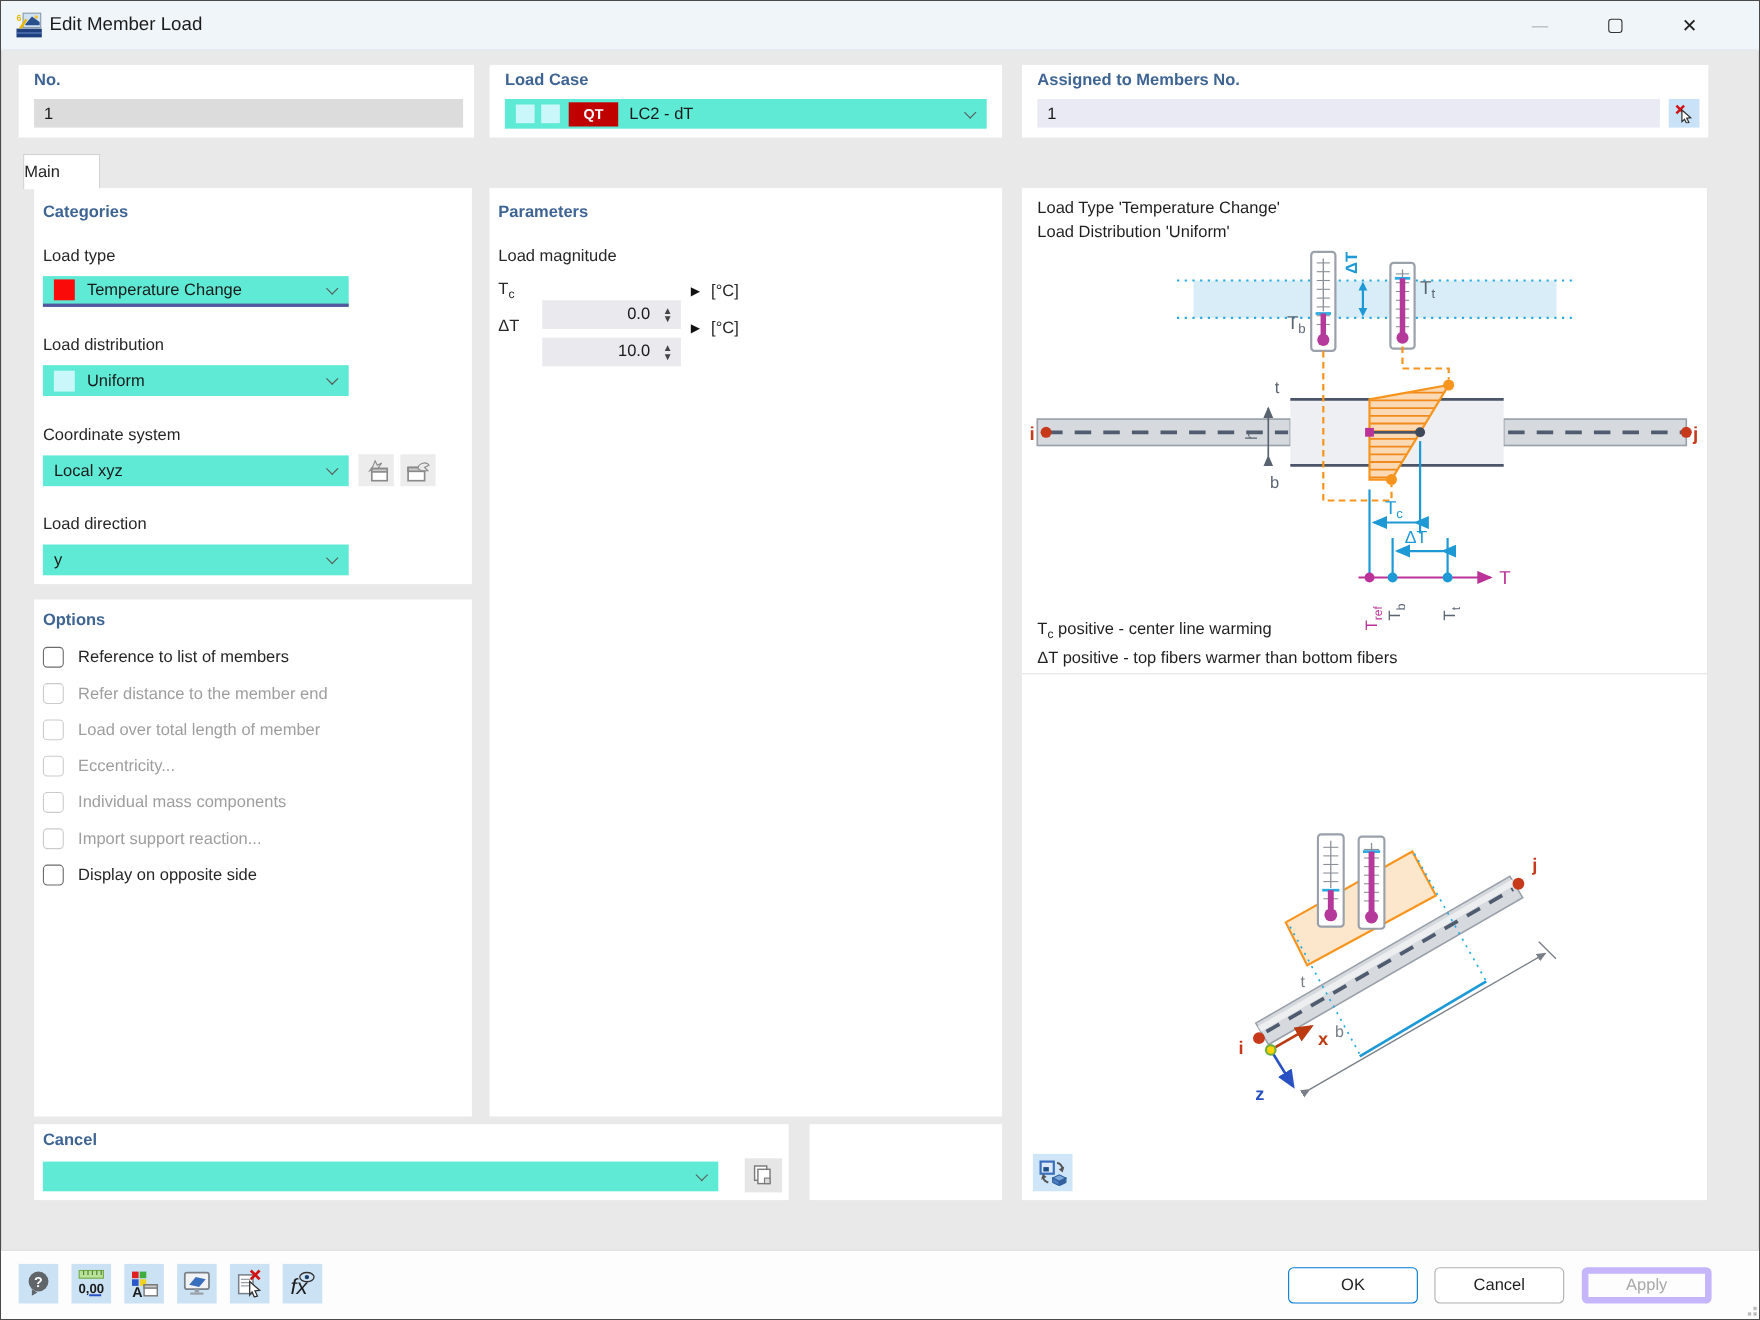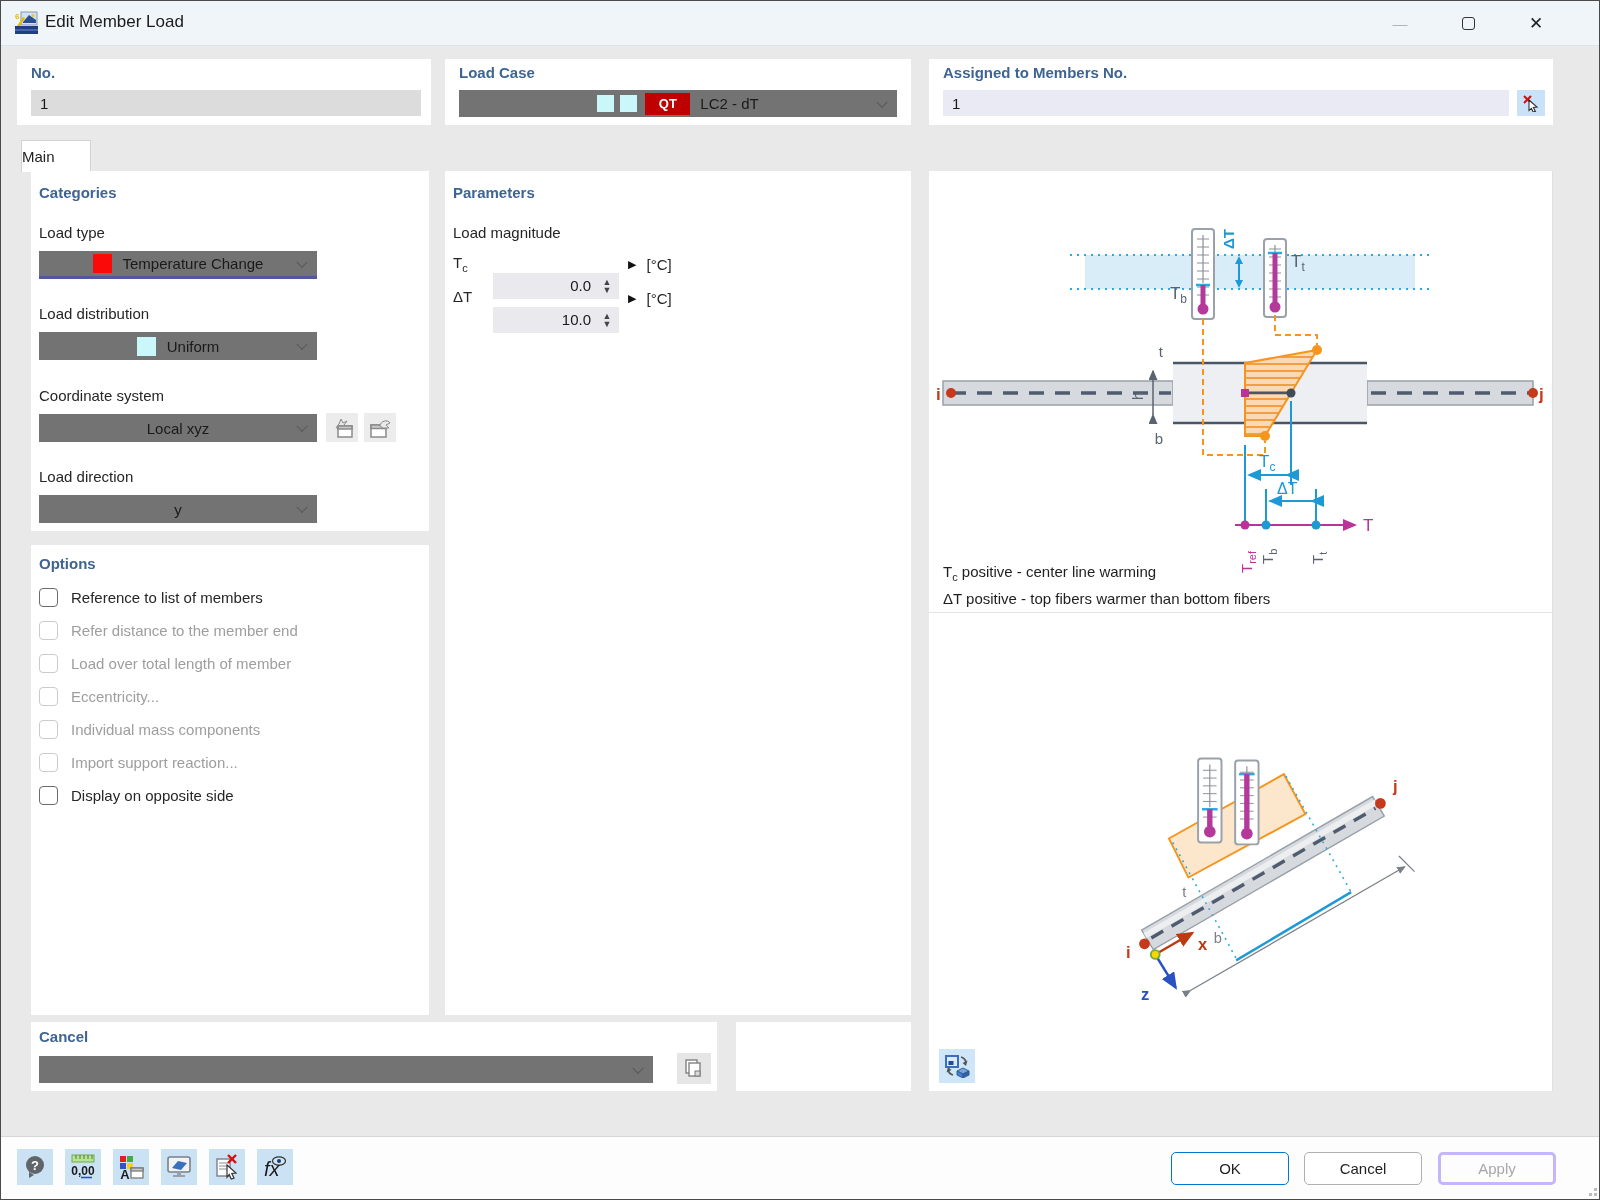--- a/index.html
+++ b/index.html
@@ -16,21 +16,21 @@
   #btn-close { right:40px; font-size:17px; color:#222; }
 
   
   .panel { position:absolute; background:#ffffff; }
   .gtitle { position:absolute; font-size:15px; font-weight:bold; color:#3e6493; }
   .flabel { position:absolute; font-size:15px; color:#262626; }
 
   
   .inp { position:absolute; background:#e9e9f1; font-size:15px; color:#1a1a1a; display:flex; align-items:center; padding:0 9px; }
   .inp.gray { background:#dcdcdc; }
-  .dd { position:absolute; background:#737373; height:28px; display:flex; align-items:center; padding:0 10px; font-size:15px; color:#1a1a1a;justify-content:center; }
+  .dd { position:absolute; background:#5eead4; height:28px; display:flex; align-items:center; padding:0 10px; font-size:15px; color:#1a1a1a; }
   .dd .chev, .chev { position:absolute; right:11px; top:50%; width:8px; height:8px; border-right:1.7px solid #5a5a5a; border-bottom:1.7px solid #5a5a5a; transform:translateY(-72%) rotate(45deg); }
   .dd.focus { border-bottom:3px solid #53589e; }
   .swatch { width:19px; height:19px; margin-right:11px; flex:0 0 auto; }
   .badge { height:22px; min-width:45px; display:flex; align-items:center; justify-content:center; color:#fff; font-weight:bold; font-size:13px; margin-right:10px; }
 
   
   .optrow { display:flex; align-items:center; gap:13px; height:19px; margin-bottom:14px; }
   .cb { width:19px; height:19px; border:1.5px solid #6b6b6b; border-radius:4px; background:#fff; flex:0 0 auto; }
   .cb.dis { border-color:#cbcbcb; }
   .optrow .lbl { font-size:15px; color:#262626; }
@@ -52,21 +52,21 @@
 
   
   .cap { position:absolute; font-size:15px; color:#1f1f1f; line-height:21px; }
 
   
   #footer { position:absolute; left:0; top:1135px; width:1600px; height:64px; background:#fdfdfd; border-top:1px solid #d6d6d6; }
   .toolbtn { position:absolute; top:12px; width:36px; height:36px; background:#cbe2f5; display:flex; align-items:center; justify-content:center; }
   .btn { position:absolute; top:15px; width:118px; height:33px; border-radius:5px; background:#fff; font-size:15px; color:#1f1f1f; display:flex; align-items:center; justify-content:center; }
   #btn-ok { left:1170px; border:1px solid #0078d4; }
   #btn-cancel { left:1303px; border:1px solid #b0b0b0; }
-  #btn-apply { left:1437px; border:3px solid #c4b5fd; background:#fdfdfd; color:#a8a8a8; }
+  #btn-apply { left:1437px; border:6px solid #c4b5fd; background:#fdfdfd; color:#a8a8a8; }
   #grip { position:absolute; right:4px; bottom:4px; width:12px; height:12px; }
   #grip i { position:absolute; width:3px; height:3px; background:#bdbdbd; }
 
   svg text { font-family:"Liberation Sans",sans-serif; }
 </style>
 </head>
 <body>
 
 <div id="win">
 
@@ -244,20 +244,24 @@
         <rect x="3" y="2" width="11" height="13" fill="#fff" stroke="#7a7a7a" stroke-width="1.3"></rect>
         <rect x="6" y="5" width="11" height="13" fill="#fff" stroke="#7a7a7a" stroke-width="1.3"></rect>
         <rect x="12" y="13" width="5" height="5" fill="#d9d9d9" stroke="#7a7a7a" stroke-width="1"></rect>
       </svg>
     </div>
   </div>
 
   <div class="panel" style="left:735px;top:1021px;width:175px;height:69px"></div>
 
   <div class="panel" style="left:928px;top:170px;width:624px;height:920px;border-right:1px solid #e0e0e0">
+    <div class="cap" style="left:14px;top:8px">
+      <div>Load Type 'Temperature Change'</div>
+      <div>Load Distribution 'Uniform'</div>
+    </div>
 
     <svg style="position:absolute;left:6px;top:52px" width="612" height="352" viewBox="0 0 612 352">
       <defs>
         <marker id="m-cy" markerWidth="8" markerHeight="8" refX="6" refY="3" orient="auto">
             <path d="M0,0 L7,3 L0,6 Z" fill="#1d9ad6"></path>
           </marker>
         <marker id="m-mg" markerWidth="8" markerHeight="8" refX="6" refY="3" orient="auto">
             <path d="M0,0 L7,3 L0,6 Z" fill="#bb3399"></path>
           </marker>
         <marker id="m-gr" markerWidth="8" markerHeight="8" refX="6" refY="3" orient="auto">

